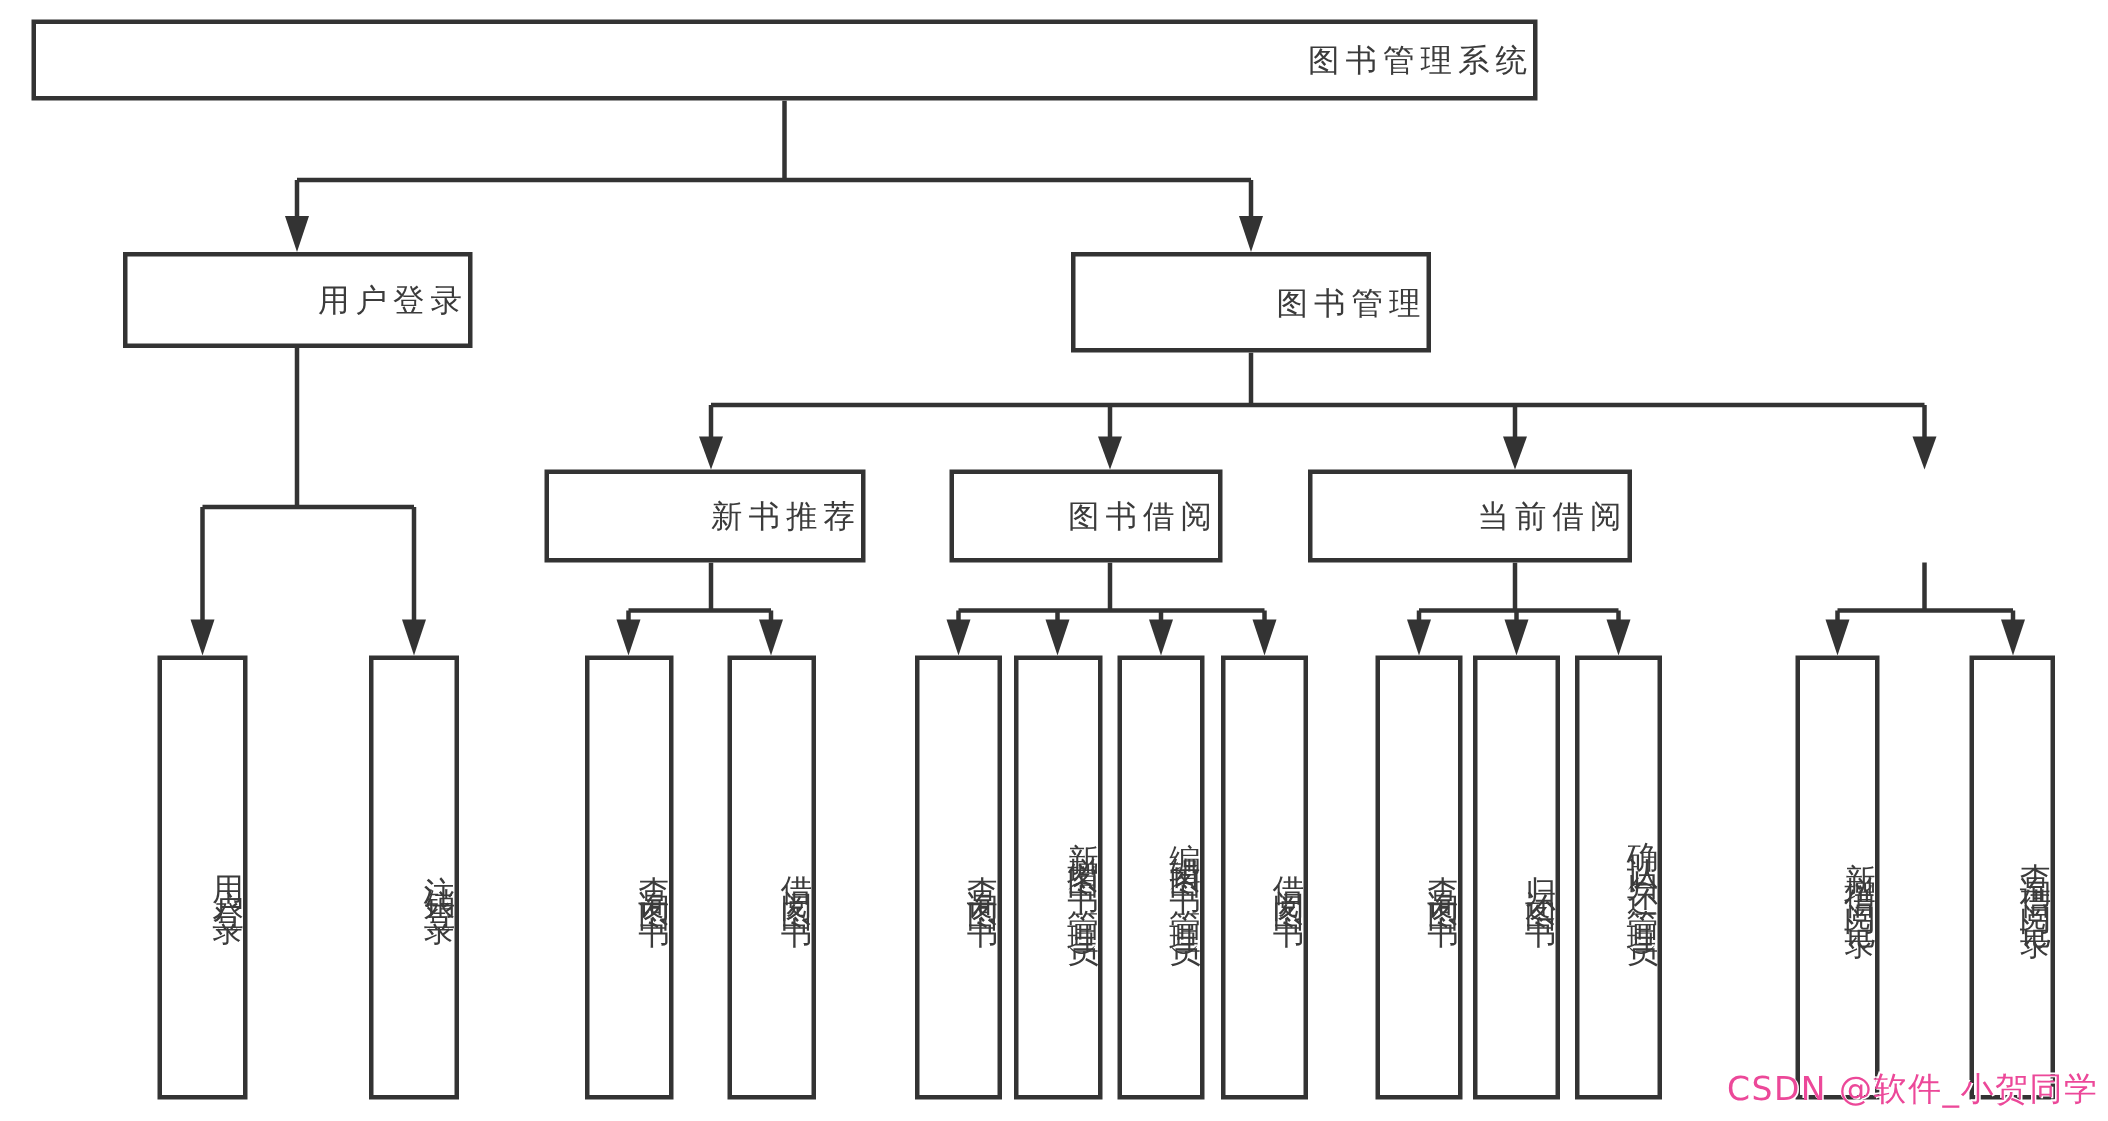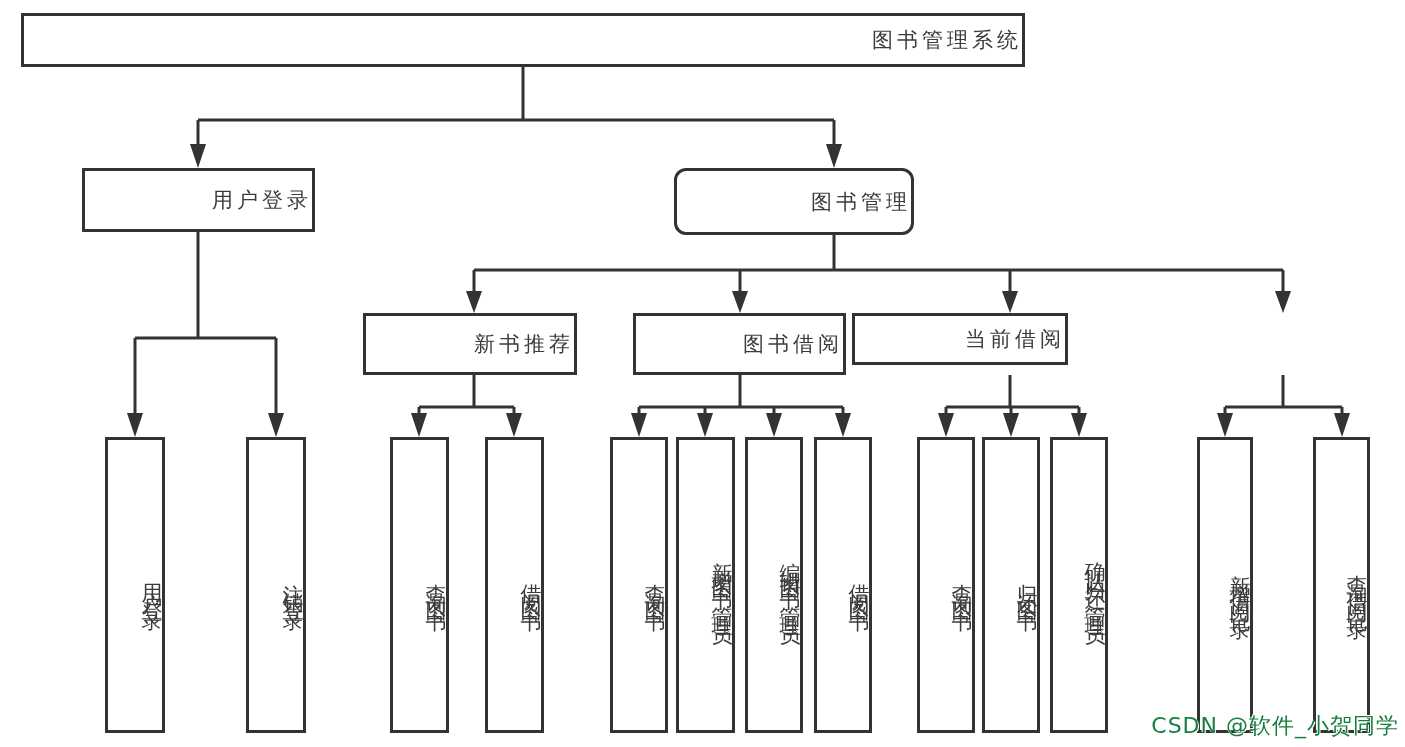--- a/index.html
+++ b/index.html
@@ -43,21 +43,21 @@
     writing-mode: vertical-rl;
     letter-spacing: 9px;
     line-height: 1;
     white-space: nowrap;
   }
   .watermark {
     position: absolute;
     right: 6px;
     top: 711px;
     font-size: 22px;
-    color: #15803d;
+    color: #ec4899;
     letter-spacing: 1px;
     text-shadow: 1px 1px 0 #ffffff, -1px -1px 0 #ffffff;
     white-space: nowrap;
   }
 </style>
 </head>
 <body>
 
 <div class="stage">
 
@@ -127,31 +127,31 @@
     </g>
   </svg>
 
   <div class="node hbox" style="left:21px; top:13px; width:1004px; height:54px;">
     <span>图书管理系统</span>
   </div>
 
   <div class="node hbox" style="left:82px; top:168px; width:233px; height:64px;">
     <span>用户登录</span>
   </div>
-  <div class="node hbox" style="left:674px; top:168px; width:240px; height:67px;border-radius:12px;">
+  <div class="node hbox" style="left:714px; top:168px; width:240px; height:67px;">
     <span>图书管理</span>
   </div>
 
   <div class="node hbox" style="left:363px; top:313px; width:214px; height:62px;">
     <span>新书推荐</span>
   </div>
-  <div class="node hbox" style="left:633px; top:313px; width:213px; height:62px;padding-left:29px;">
+  <div class="node hbox" style="left:633px; top:313px; width:182px; height:62px;padding-left:29px;">
     <span>图书借阅</span>
   </div>
-  <div class="node hbox" style="left:852px; top:313px; width:216px; height:52px;">
+  <div class="node hbox" style="left:872px; top:313px; width:216px; height:62px;">
     <span>当前借阅</span>
   </div>
 
   <div class="node vbox" style="left:105px; top:437px; width:60px; height:296px;">
     <span class="vtext">用户登录</span>
   </div>
   <div class="node vbox" style="left:246px; top:437px; width:60px; height:296px;">
     <span class="vtext">注销登录</span>
   </div>
 

